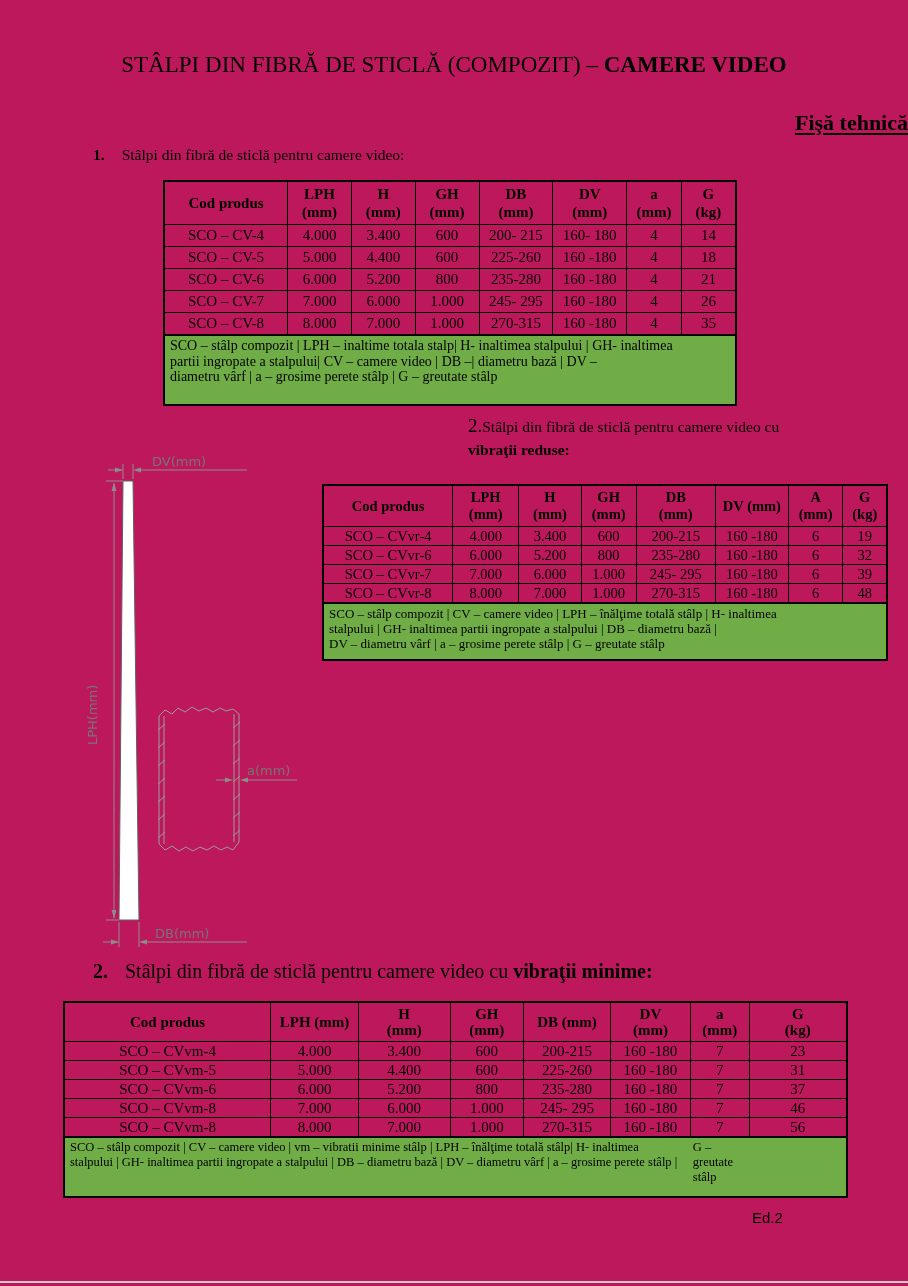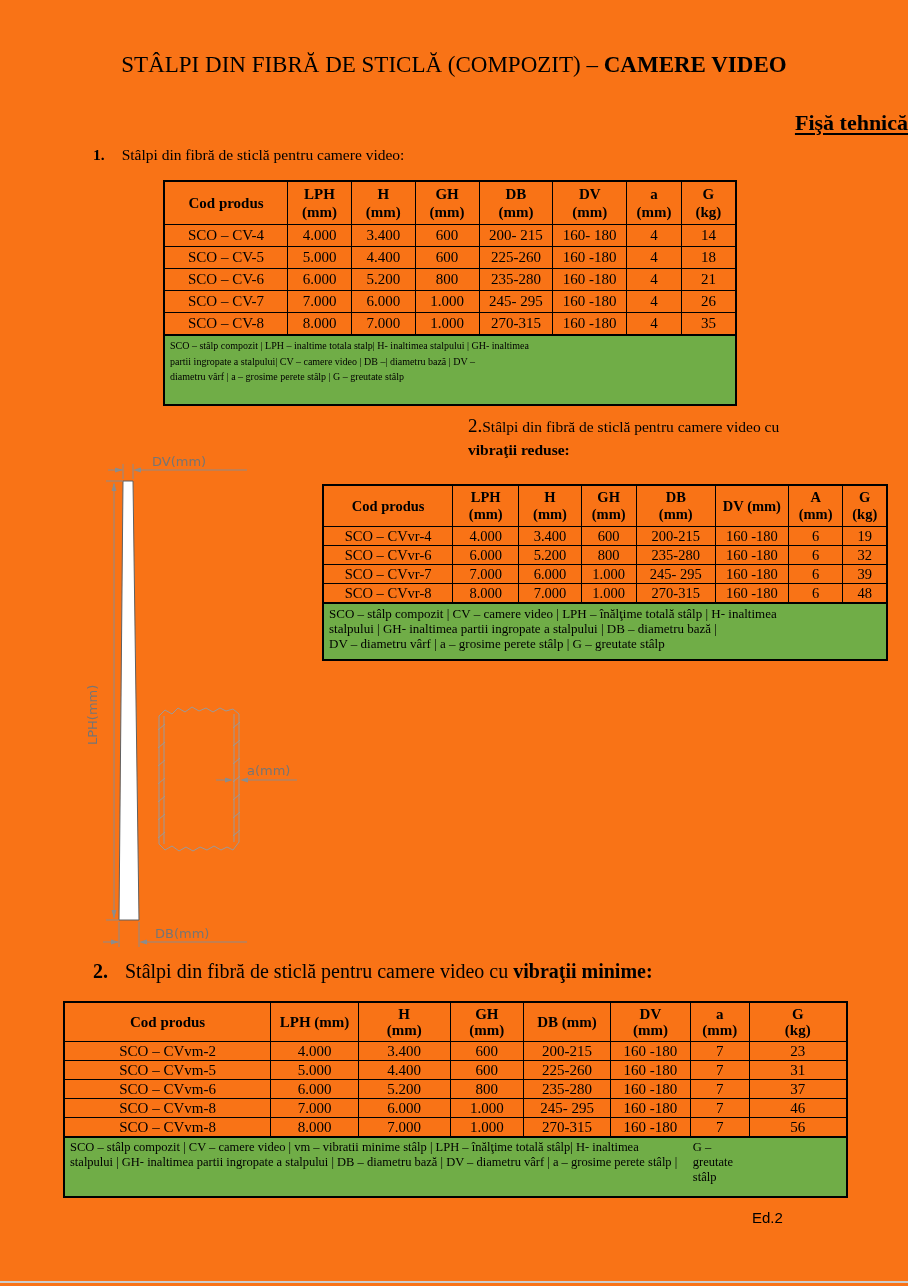--- a/index.html
+++ b/index.html
@@ -1,16 +1,16 @@
 <!DOCTYPE html>
 <html><head>
 <meta charset="utf-8">
 <style>
   html,body{margin:0;padding:0;background:#fff;}
-  .page{position:relative;width:908px;height:1286px;background:#f97316;overflow:hidden;
+  .page{position:relative;width:908px;height:1286px;background:#be185d;overflow:hidden;
         font-family:"Liberation Serif","DejaVu Serif",serif;color:#000;}
 
   .title{position:absolute;top:52px;left:0;width:100%;text-align:center;font-size:23px;white-space:nowrap;}
   .title .bold{font-weight:bold;}
   .subtitle{position:absolute;top:110px;left:0;width:100%;text-align:right;font-size:22px;font-weight:bold;}
   .subtitle span{text-decoration:underline;text-decoration-thickness:2px;text-underline-offset:3px;}
 
   .sec1{position:absolute;top:146px;left:93px;font-size:15.5px;white-space:nowrap;text-align:right;}
   .num{font-weight:bold;margin-right:17px;}
 
@@ -24,21 +24,21 @@
   th{white-space:pre-line;font-weight:bold;}
 
   #t1wrap th{font-size:15px;line-height:18px;padding:3px 0;}
   #t1wrap td{font-size:15px;height:21px;}
   #t2wrap th{font-size:14.5px;line-height:17px;padding:3px 0;}
   #t2wrap td{font-size:14.5px;height:18px;}
   #t3wrap th{font-size:15px;line-height:16px;padding:3px 0;}
   #t3wrap td{font-size:15px;height:18px;}
 
   .green-note{border:2px solid #000;border-top:none;padding:2px 5px 4px 5px;
-              font-size:10px;line-height:15.5px;white-space:pre-line;background:#70AD47;}
+              font-size:14px;line-height:15.5px;white-space:pre-line;background:#70AD47;}
   #t1note{min-height:62px;}
   #t2note{font-size:13px;line-height:15px;min-height:49px;}
   #t3note{display:flex;font-size:12.5px;line-height:15px;min-height:52px;}
   #t3note .left{width:80%;}
   #t3note .right{flex:1;padding-left:6px;}
 
   .sec2r{position:absolute;left:468px;top:414px;width:380px;font-size:15.5px;line-height:23px;}
   .sec2r .num2{font-size:19px;font-weight:normal;margin-right:0;}
   .boldtxt{font-weight:bold;}
 
@@ -326,21 +326,21 @@
             <th>DV
 (mm)</th>
             <th>a
 (mm)</th>
             <th>G
 (kg)</th>
           </tr>
         </thead>
         <tbody>
           <tr>
-            <td>SCO – CVvm-2</td>
+            <td>SCO – CVvm-4</td>
             <td>4.000</td>
             <td>3.400</td>
             <td>600</td>
             <td>200-215</td>
             <td>160 -180</td>
             <td>7</td>
             <td>23</td>
           </tr>
           <tr>
             <td>SCO – CVvm-5</td>

